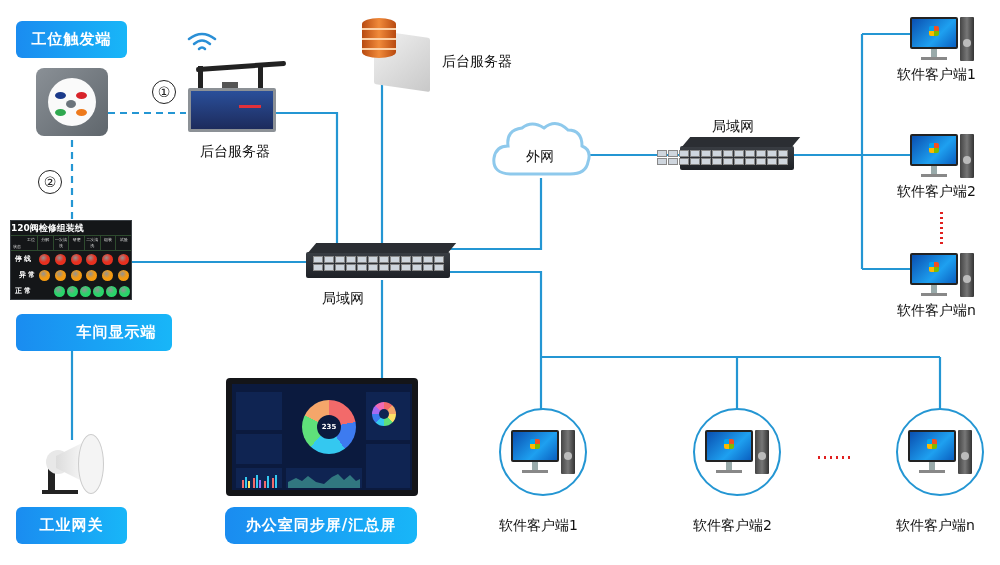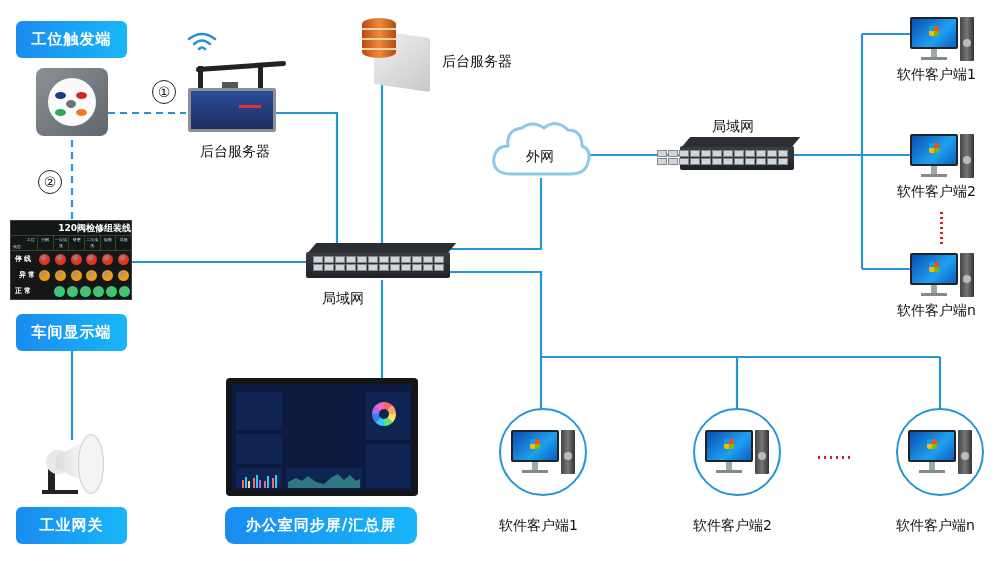--- a/index.html
+++ b/index.html
@@ -56,21 +56,21 @@
     <path d="M737 357 L737 410"></path>
     <path d="M940 357 L940 410"></path>
 
     <path d="M382 280 L382 378"></path>
 
     <path d="M72 350 L72 440"></path>
   </g>
 </svg>
 
 <div class="badge" style="left:16px;top:21px;width:111px;">工位触发端</div>
-<div class="badge" style="left:16px;top:314px;width:111px;">车间显示端</div>
+<div class="badge" style="left:16px;top:314px;width:111px;padding-left:45px;">车间显示端</div>
 <div class="badge" style="left:16px;top:507px;width:111px;">工业网关</div>
 <div class="badge" style="left:225px;top:507px;width:192px;border-radius:9px;">办公室同步屏/汇总屏</div>
 
 <div class="abs" style="left:36px;top:68px;width:72px;height:68px;background:linear-gradient(135deg,#8a9096,#5f666c);border-radius:8px;">
   <div style="position:absolute;left:12px;top:10px;width:48px;height:48px;background:#fafafa;border-radius:50%;"></div>
   <div style="position:absolute;left:19px;top:24px;width:11px;height:7px;background:#1b3a8a;border-radius:50%;"></div>
   <div style="position:absolute;left:40px;top:24px;width:11px;height:7px;background:#d8232a;border-radius:50%;"></div>
   <div style="position:absolute;left:30px;top:32px;width:10px;height:8px;background:#6b747c;border-radius:50%;"></div>
   <div style="position:absolute;left:19px;top:41px;width:11px;height:7px;background:#2fa84f;border-radius:50%;"></div>
   <div style="position:absolute;left:40px;top:41px;width:11px;height:7px;background:#ee7a1c;border-radius:50%;"></div>
@@ -167,21 +167,21 @@
       <span></span>
       <span></span>
       <span></span>
       <span></span>
       <span></span>
     </div>
 </div>
 <div class="label" style="left:712px;top:118px;">局域网</div>
 
 <div class="abs" style="left:10px;top:220px;width:122px;height:80px;background:#141618;border:1px solid #3a3f44;box-sizing:border-box;">
-  <div style="text-align:right;color:#fff;font-size:9px;font-weight:bold;height:14px;line-height:14px;border-bottom:1px solid #2e4a2e;">120阀检修组装线</div>
+  <div style="text-align:left;color:#fff;font-size:9px;font-weight:bold;height:14px;line-height:14px;border-bottom:1px solid #2e4a2e;">120阀检修组装线</div>
   <div style="display:flex;height:14px;border-bottom:1px solid #2e4a2e;">
     <div style="width:26px;position:relative;font-size:4px;color:#ddd;">
       <span style="position:absolute;right:2px;top:1px;">工位</span>
       <span style="position:absolute;left:2px;bottom:1px;">状态</span>
     </div>
     <div id="board-cols" style="flex:1;display:grid;grid-template-columns:repeat(6,1fr);">
         <div style="color: rgb(221, 221, 221); font-size: 4px; text-align: center; line-height: 6px; padding-top: 1px; border-left: 1px solid rgb(46, 74, 46); overflow: hidden;">分解</div>
         <div style="color: rgb(221, 221, 221); font-size: 4px; text-align: center; line-height: 6px; padding-top: 1px; border-left: 1px solid rgb(46, 74, 46); overflow: hidden;">一次清洗</div>
         <div style="color: rgb(221, 221, 221); font-size: 4px; text-align: center; line-height: 6px; padding-top: 1px; border-left: 1px solid rgb(46, 74, 46); overflow: hidden;">研磨</div>
         <div style="color: rgb(221, 221, 221); font-size: 4px; text-align: center; line-height: 6px; padding-top: 1px; border-left: 1px solid rgb(46, 74, 46); overflow: hidden;">二次清洗</div>
@@ -235,20 +235,23 @@
 </div>
 
 <div class="abs" style="left:226px;top:378px;width:192px;height:118px;background:#141518;border-radius:4px;">
   <div style="position:absolute;left:6px;top:6px;width:180px;height:106px;background:#0b1a3e;">
     <div style="position:absolute;left:4px;top:8px;width:46px;height:38px;background:#0f2452;"></div>
     <div style="position:absolute;left:4px;top:50px;width:46px;height:30px;background:#0f2452;"></div>
     <div style="position:absolute;left:4px;top:84px;width:46px;height:20px;background:#0f2452;"></div>
     <div style="position:absolute;left:54px;top:84px;width:76px;height:20px;background:#0f2452;"></div>
     <div style="position:absolute;left:134px;top:8px;width:44px;height:48px;background:#0f2452;"></div>
     <div style="position:absolute;left:134px;top:60px;width:44px;height:44px;background:#0f2452;"></div>
+    <div style="position:absolute;left:70px;top:16px;width:54px;height:54px;border-radius:50%;background:conic-gradient(#f26a6a 0 22%,#3d7bf0 0 40%,#34c8f0 0 62%,#5fe07a 0 82%,#f5a66a 0);">
+      <div style="position:absolute;left:15px;top:15px;width:24px;height:24px;border-radius:50%;background:#0b1a3e;color:#fff;font-size:7px;display:flex;align-items:center;justify-content:center;font-weight:bold;">235</div>
+    </div>
     <div style="position:absolute;left:140px;top:18px;width:24px;height:24px;border-radius:50%;background:conic-gradient(#f26a6a 0 12%,#f5a66a 0 25%,#ffe066 0 37%,#5fe07a 0 50%,#34c8f0 0 62%,#3d7bf0 0 75%,#a66af2 0 87%,#f26ab4 0);">
       <div style="position:absolute;left:7px;top:7px;width:10px;height:10px;border-radius:50%;background:#0f2452;"></div>
     </div>
     <svg style="position:absolute;left:56px;top:88px;" width="72" height="16">
       <path d="M0 16 L0 10 L8 6 L14 9 L20 4 L28 10 L36 12 L44 5 L50 2 L56 8 L62 3 L68 9 L72 7 L72 16 Z" fill="#3a8c8c" opacity="0.8"></path>
     </svg>
     <svg style="position:absolute;left:8px;top:88px;" width="40" height="16">
       <g>
         <rect x="2" y="8" width="2" height="8" fill="#f26a6a"></rect>
           <rect x="5" y="5" width="2" height="11" fill="#34c8f0"></rect>

